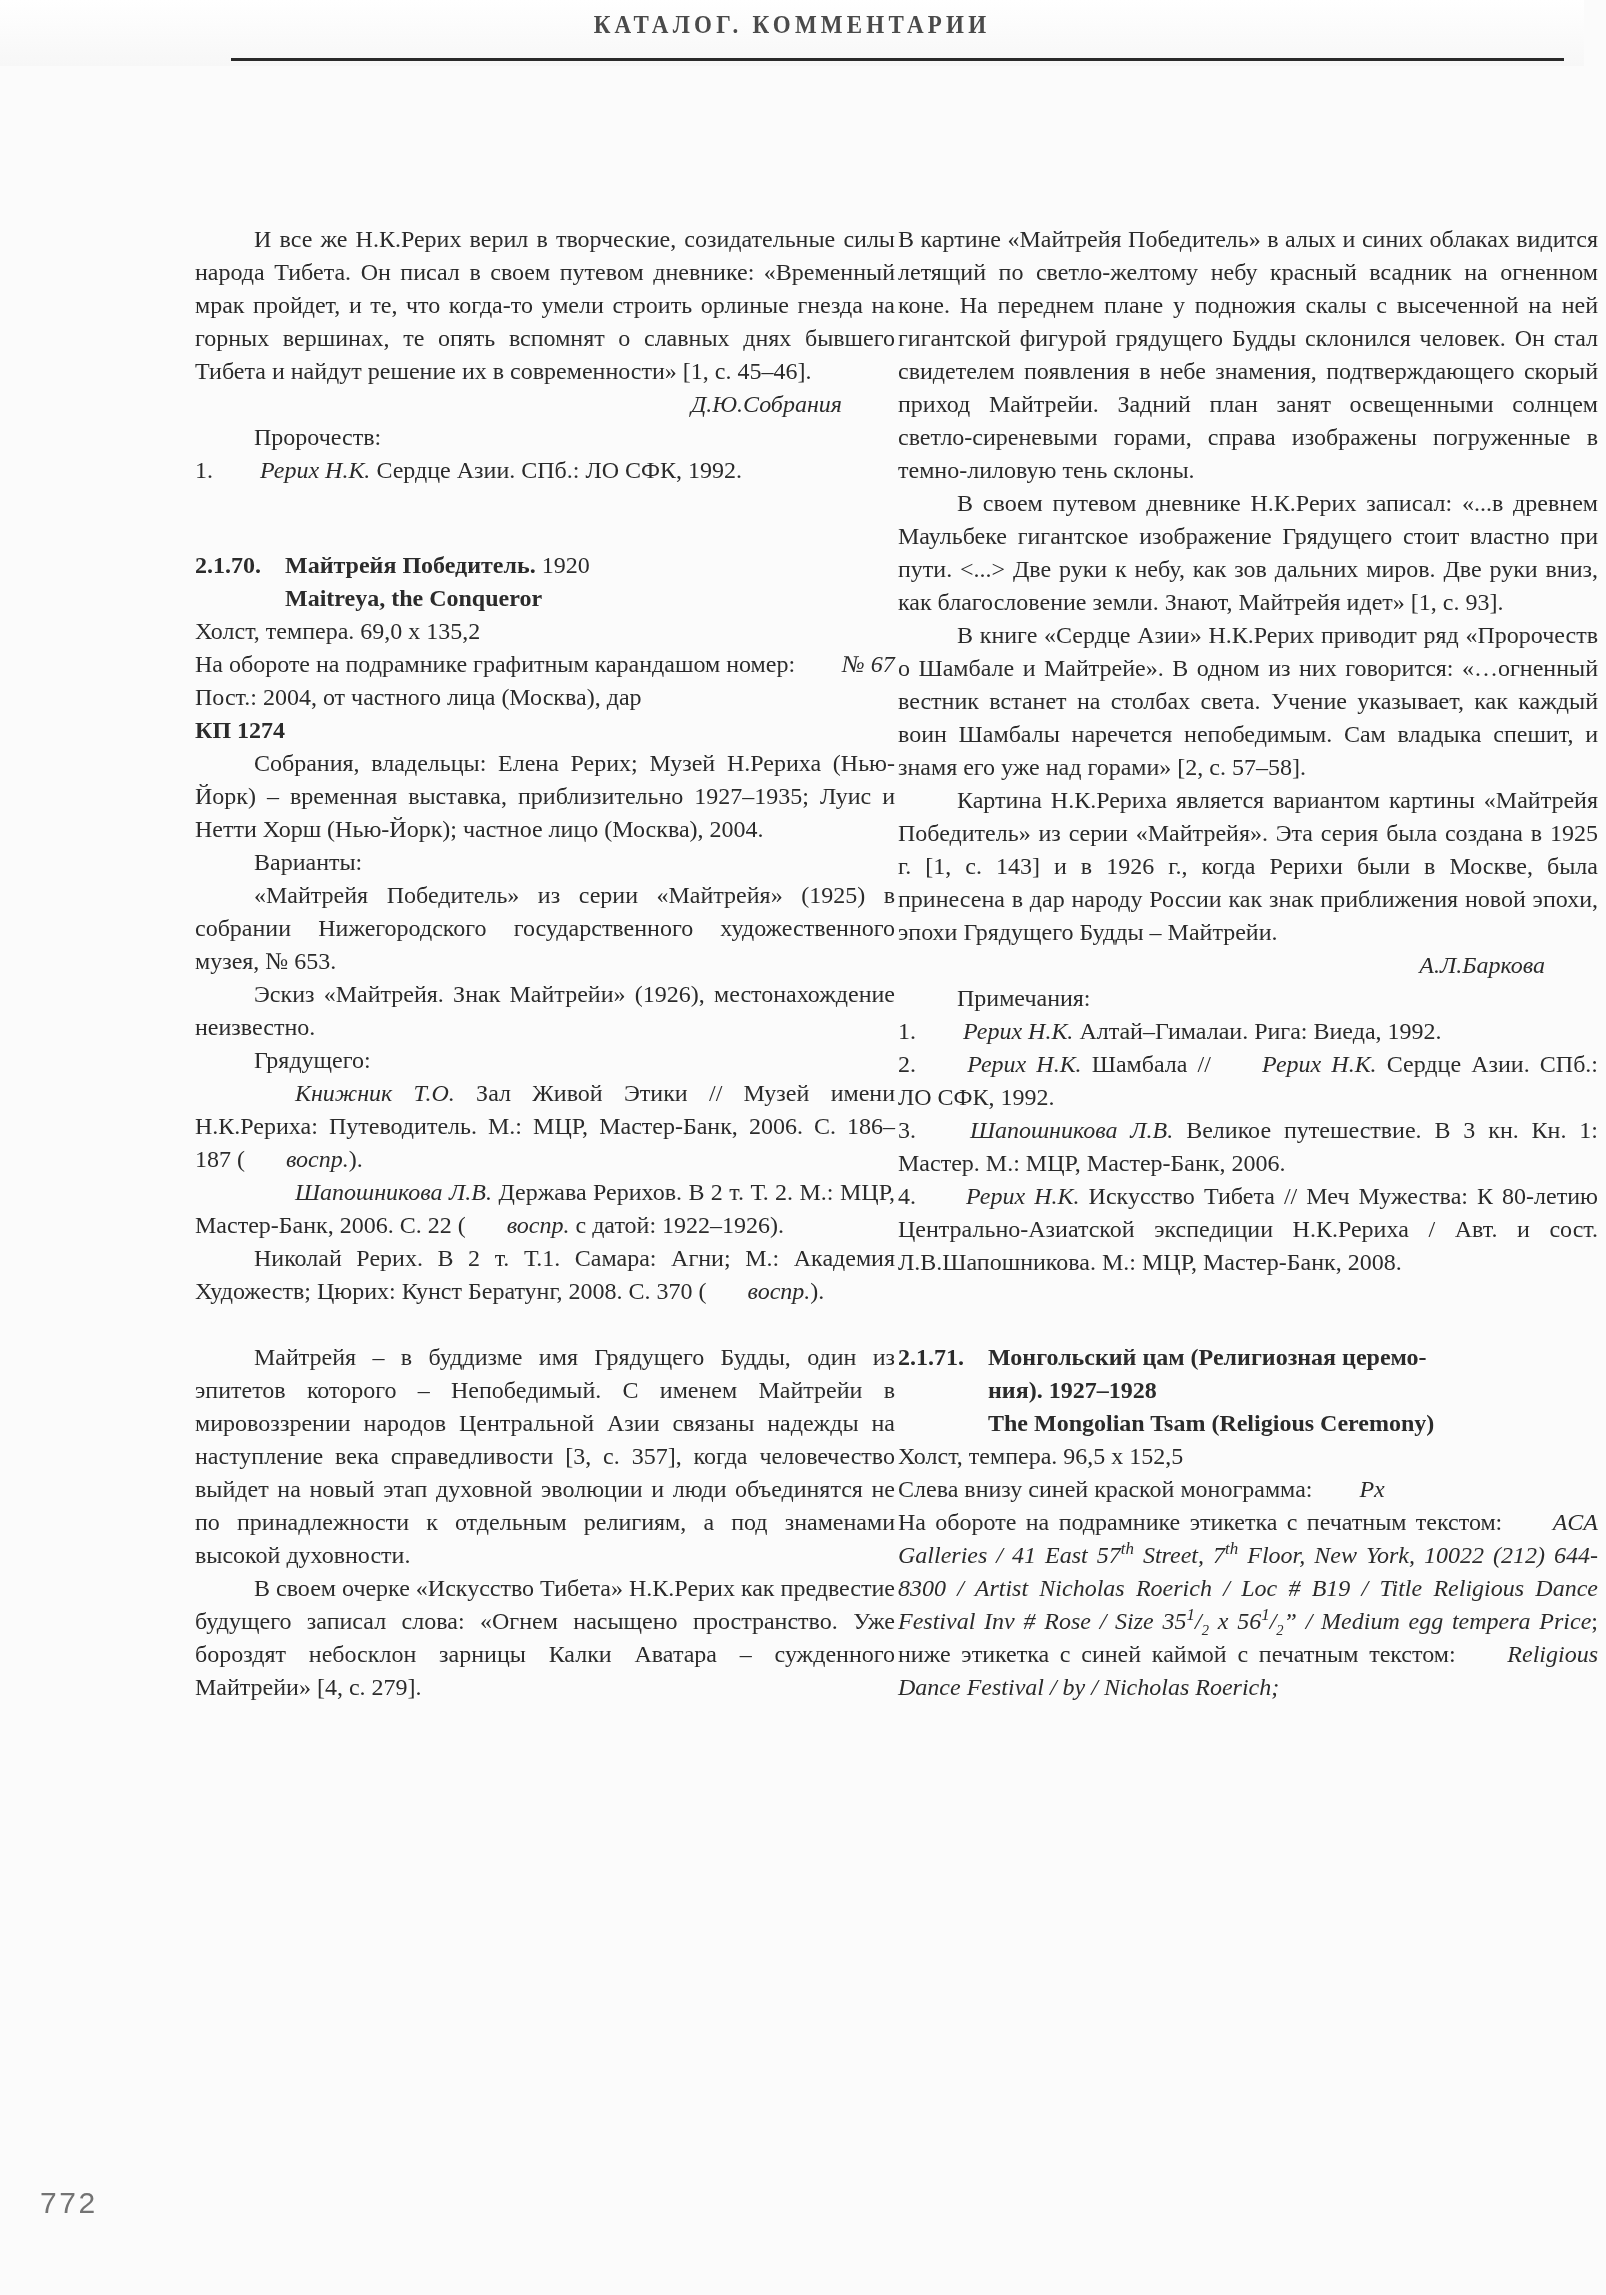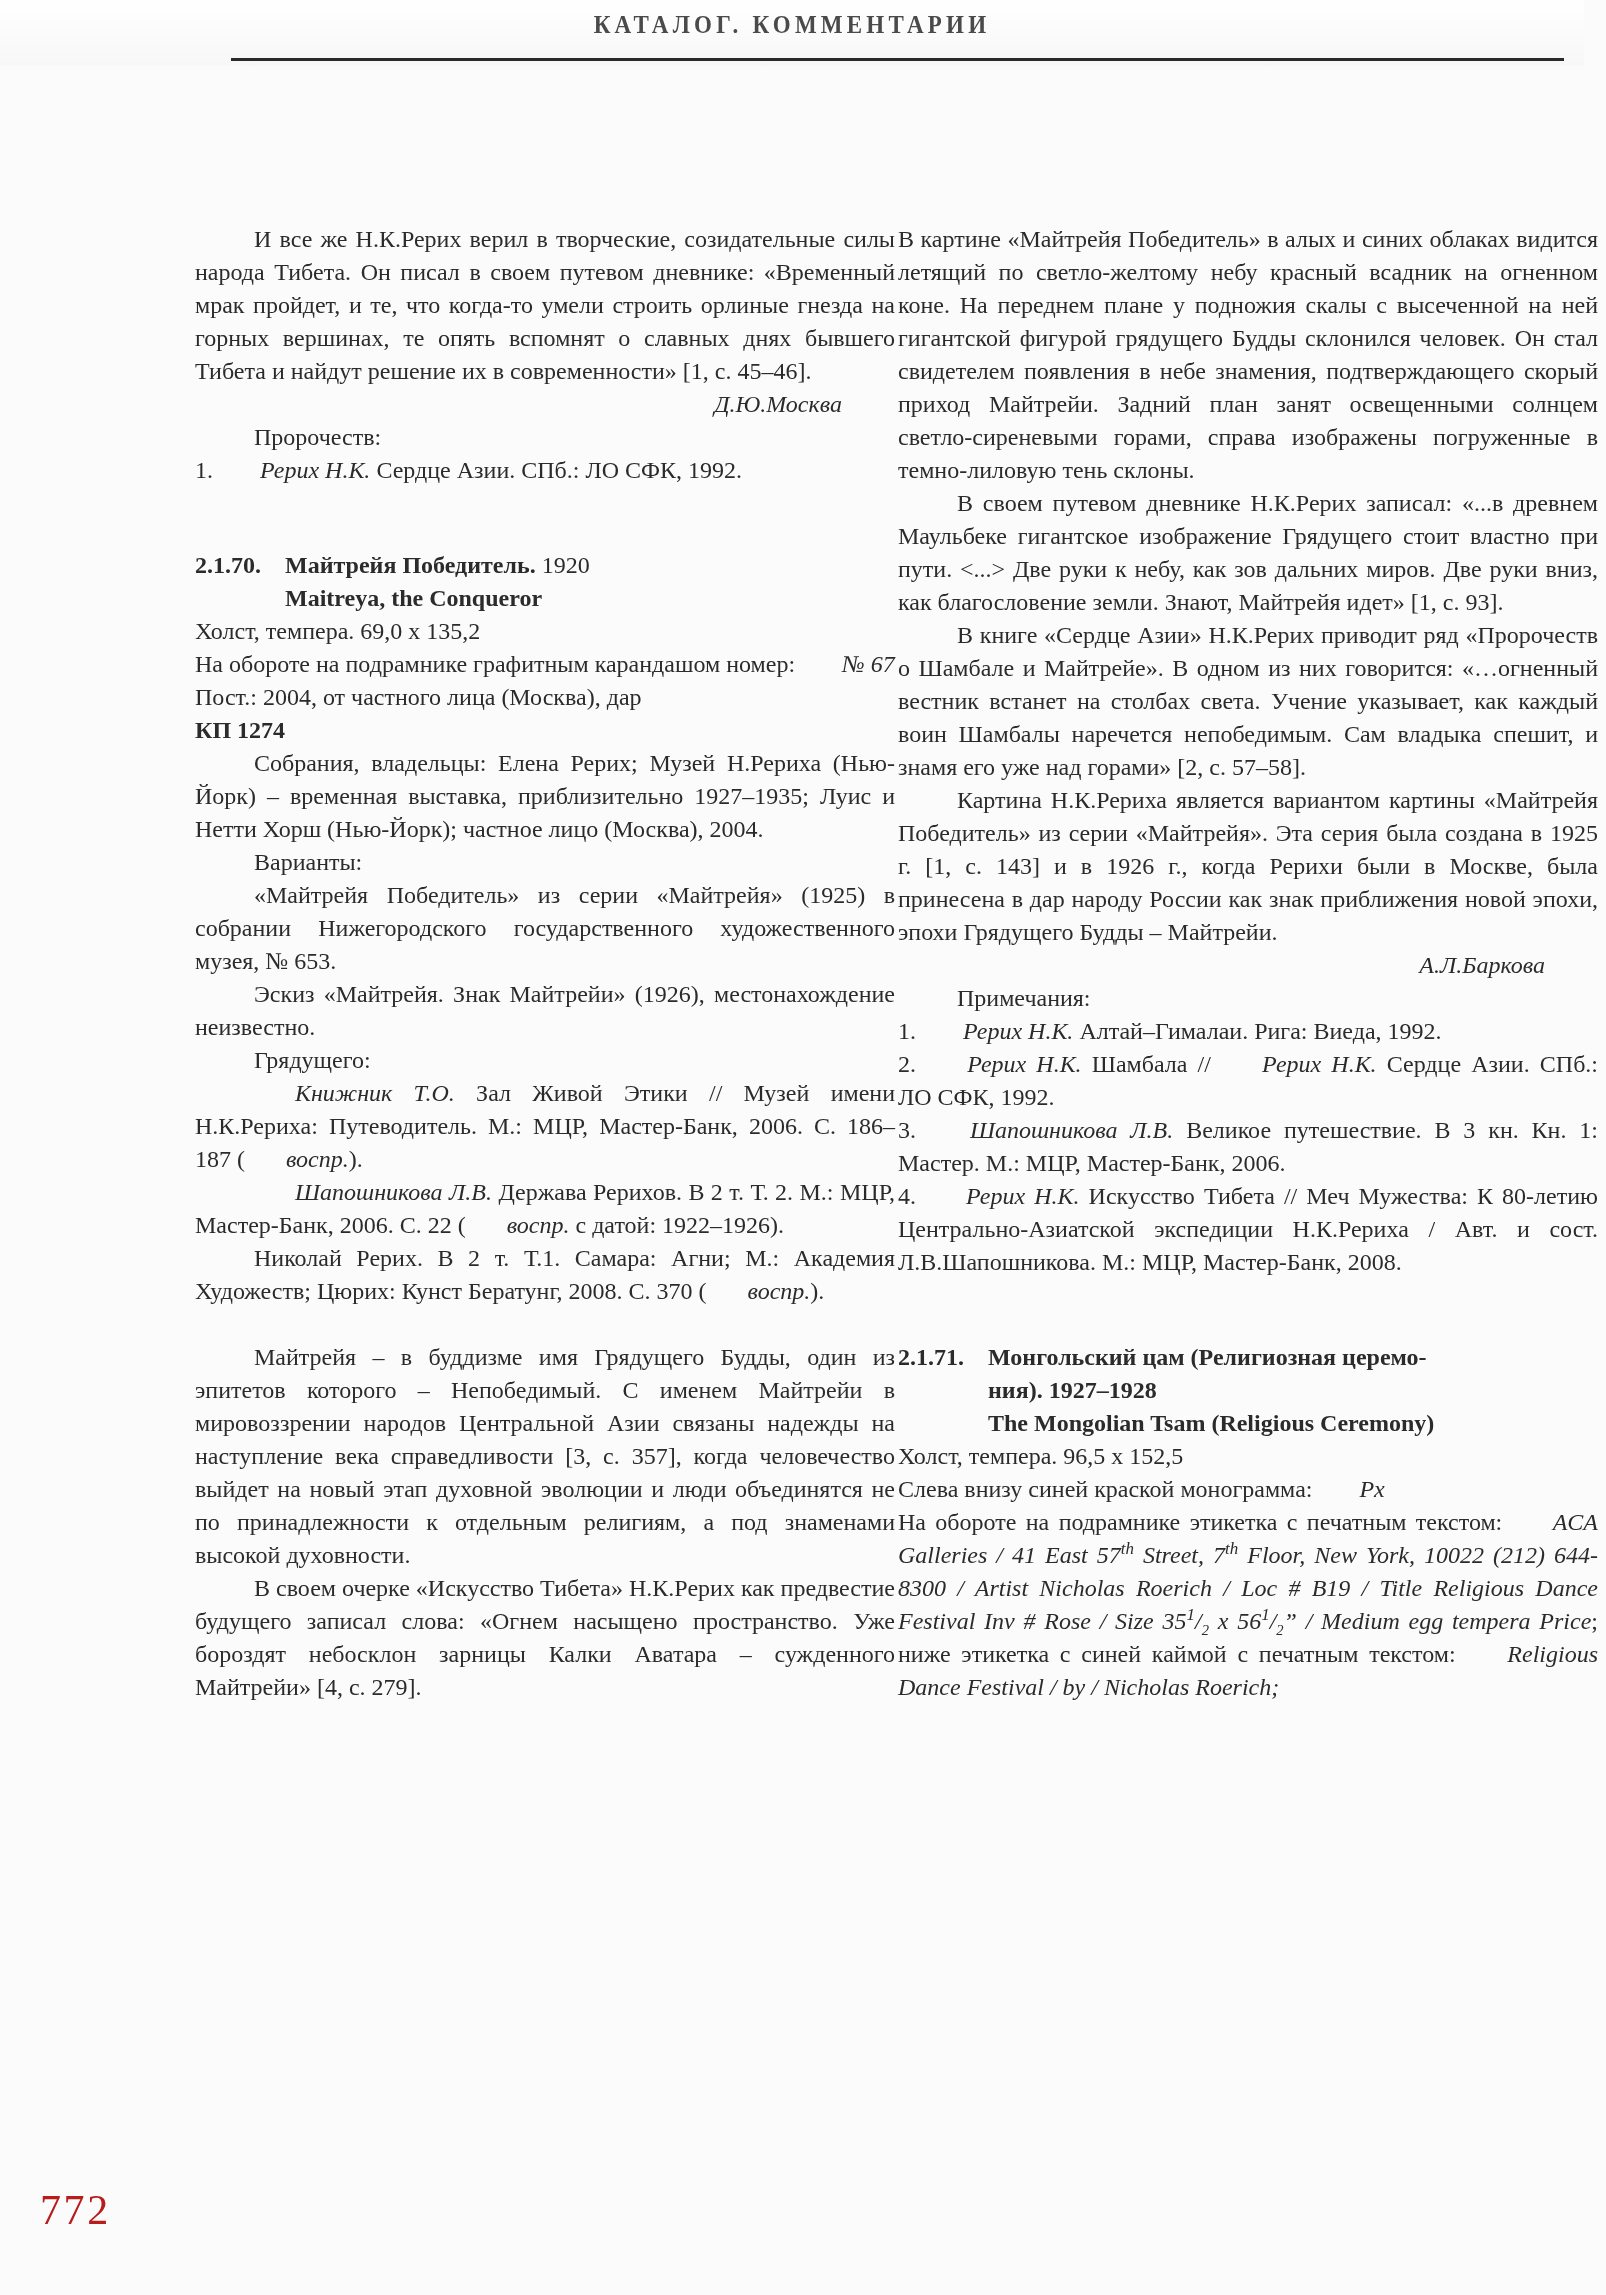--- a/index.html
+++ b/index.html
@@ -36,35 +36,35 @@
   .entry-head { font-weight: bold; }
   .entry-head .num { display: inline-block; width: 90px; }
   .entry-head .date { font-weight: normal; }
   .entry-sub { font-weight: bold; padding-left: 90px; }
   .kp { font-weight: bold; }
   i, .it { font-style: italic; margin-left: 41px; }
   sup { font-size: 17px; line-height: 0; }
   sub { font-size: 14.5px; line-height: 0; }
   .page-num {
     position: absolute; left: 40px; top: 2186px;
-    font-family: Liberation Serif, serif; font-size: 42px; color: #b91c1c;
+    font-family: Liberation Sans, sans-serif; font-size: 30px; color: #737373;
     letter-spacing: 2.6px;
   }
 </style>
 </head>
 <body>
 
 <div class="header">
   <div class="running-head">КАТАЛОГ. КОММЕНТАРИИ</div>
   <div class="rule"></div>
 </div>
 
 <div class="col left">
   <p class="ind">И все же Н.К.Рерих верил в творческие, созидательные силы народа Тибета. Он писал в своем путевом дневнике: «Временный мрак пройдет, и те, что когда-то умели строить орлиные гнезда на горных вершинах, те опять вспомнят о славных днях бывшего Тибета и найдут решение их в современности» [1, с. 45–46].</p>
-  <p class="sig">Д.Ю.Москва</p>
+  <p class="sig">Д.Ю.Собрания</p>
   <p class="ind">Пророчеств:</p>
   <p>
     <span>1. </span><i>Рерих Н.К.</i><span> Сердце Азии. СПб.: ЛО СФК, 1992.</span>
   </p>
 
   <div class="gap"></div>
 
   <div>
     <p class="entry-head">
       <span class="num">2.1.70.</span><span>Майтрейя Победитель.</span> <span class="date">1920</span>

